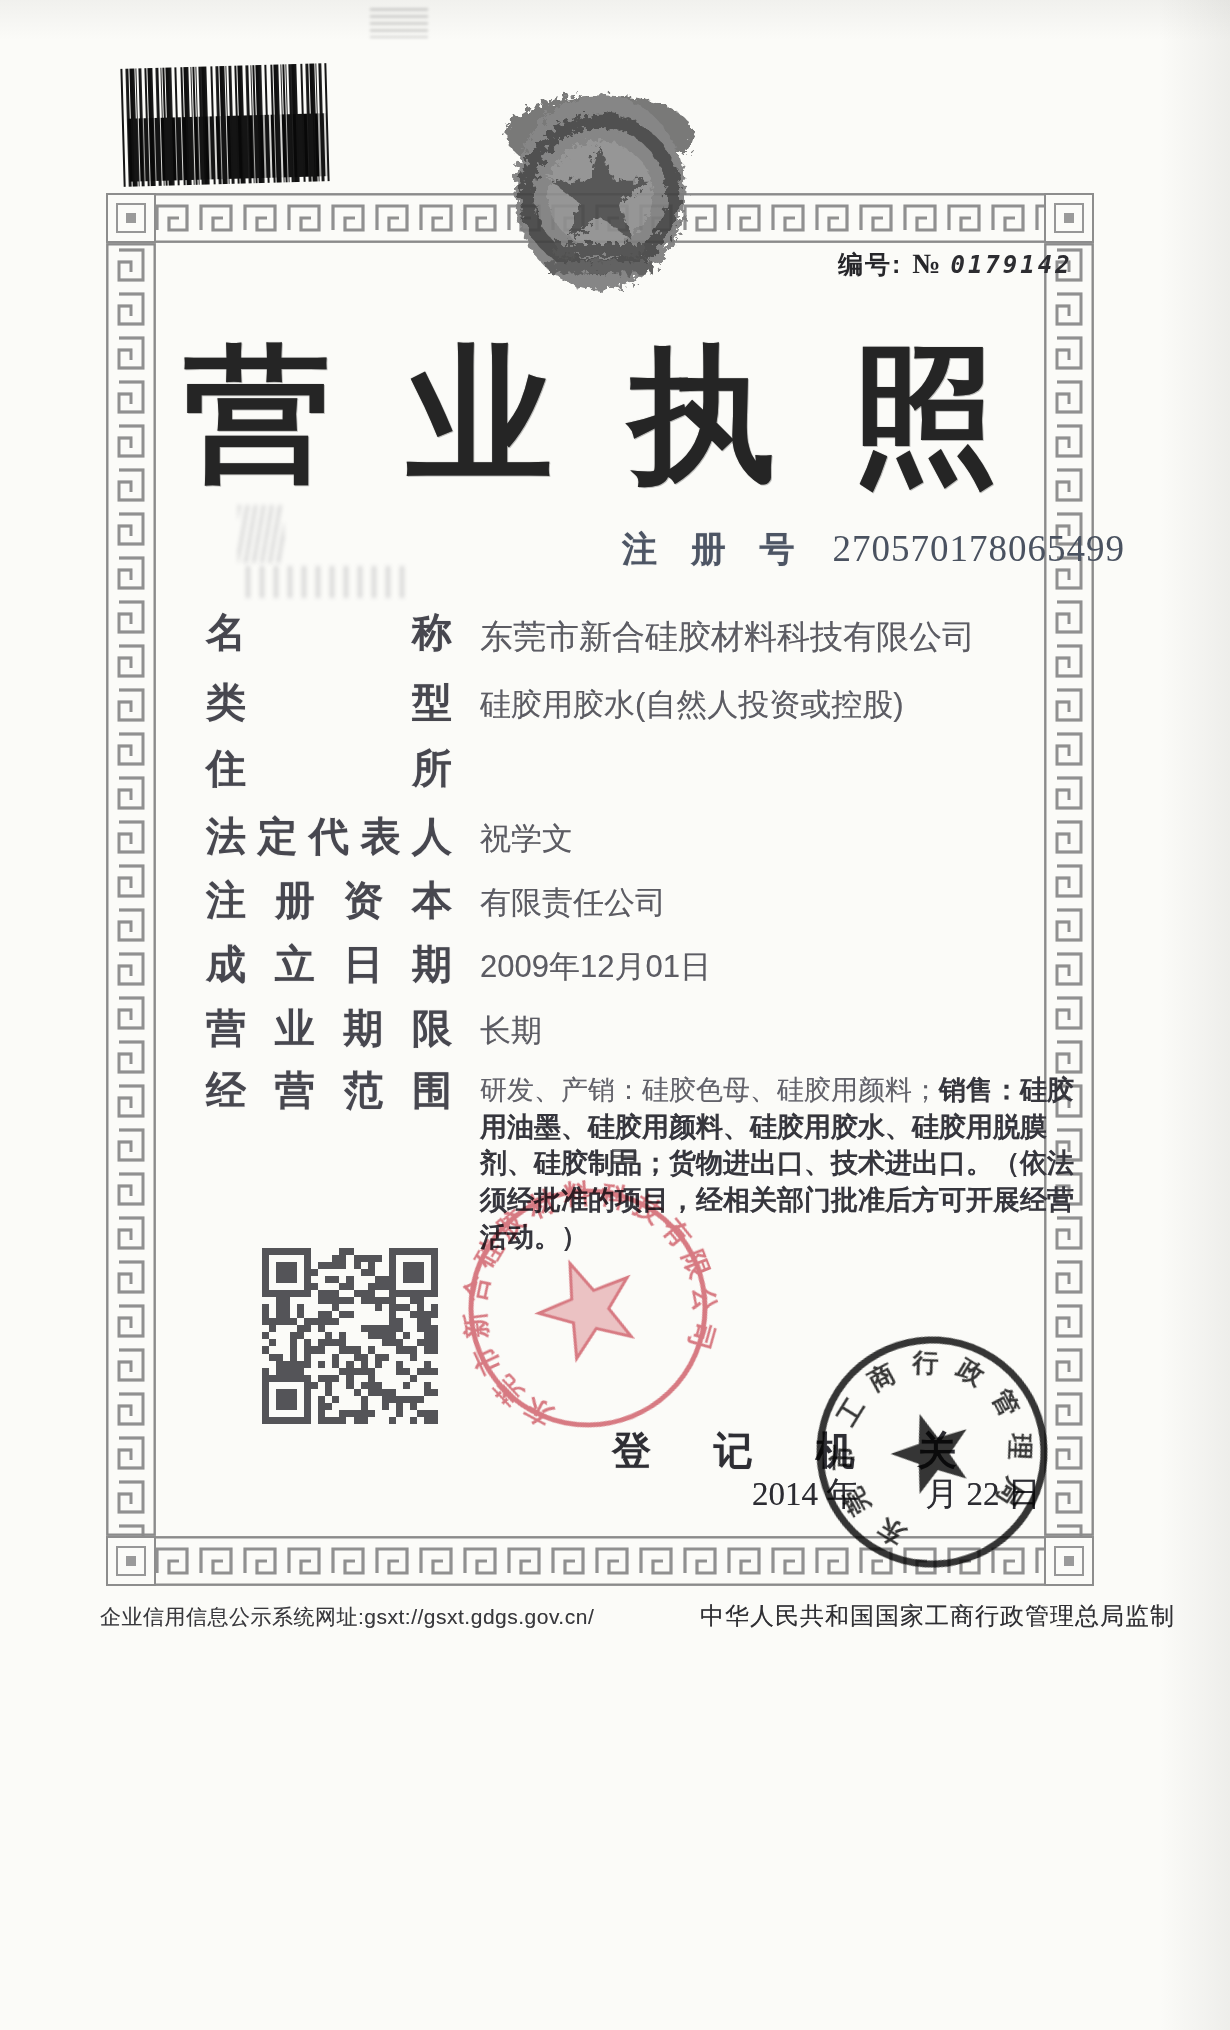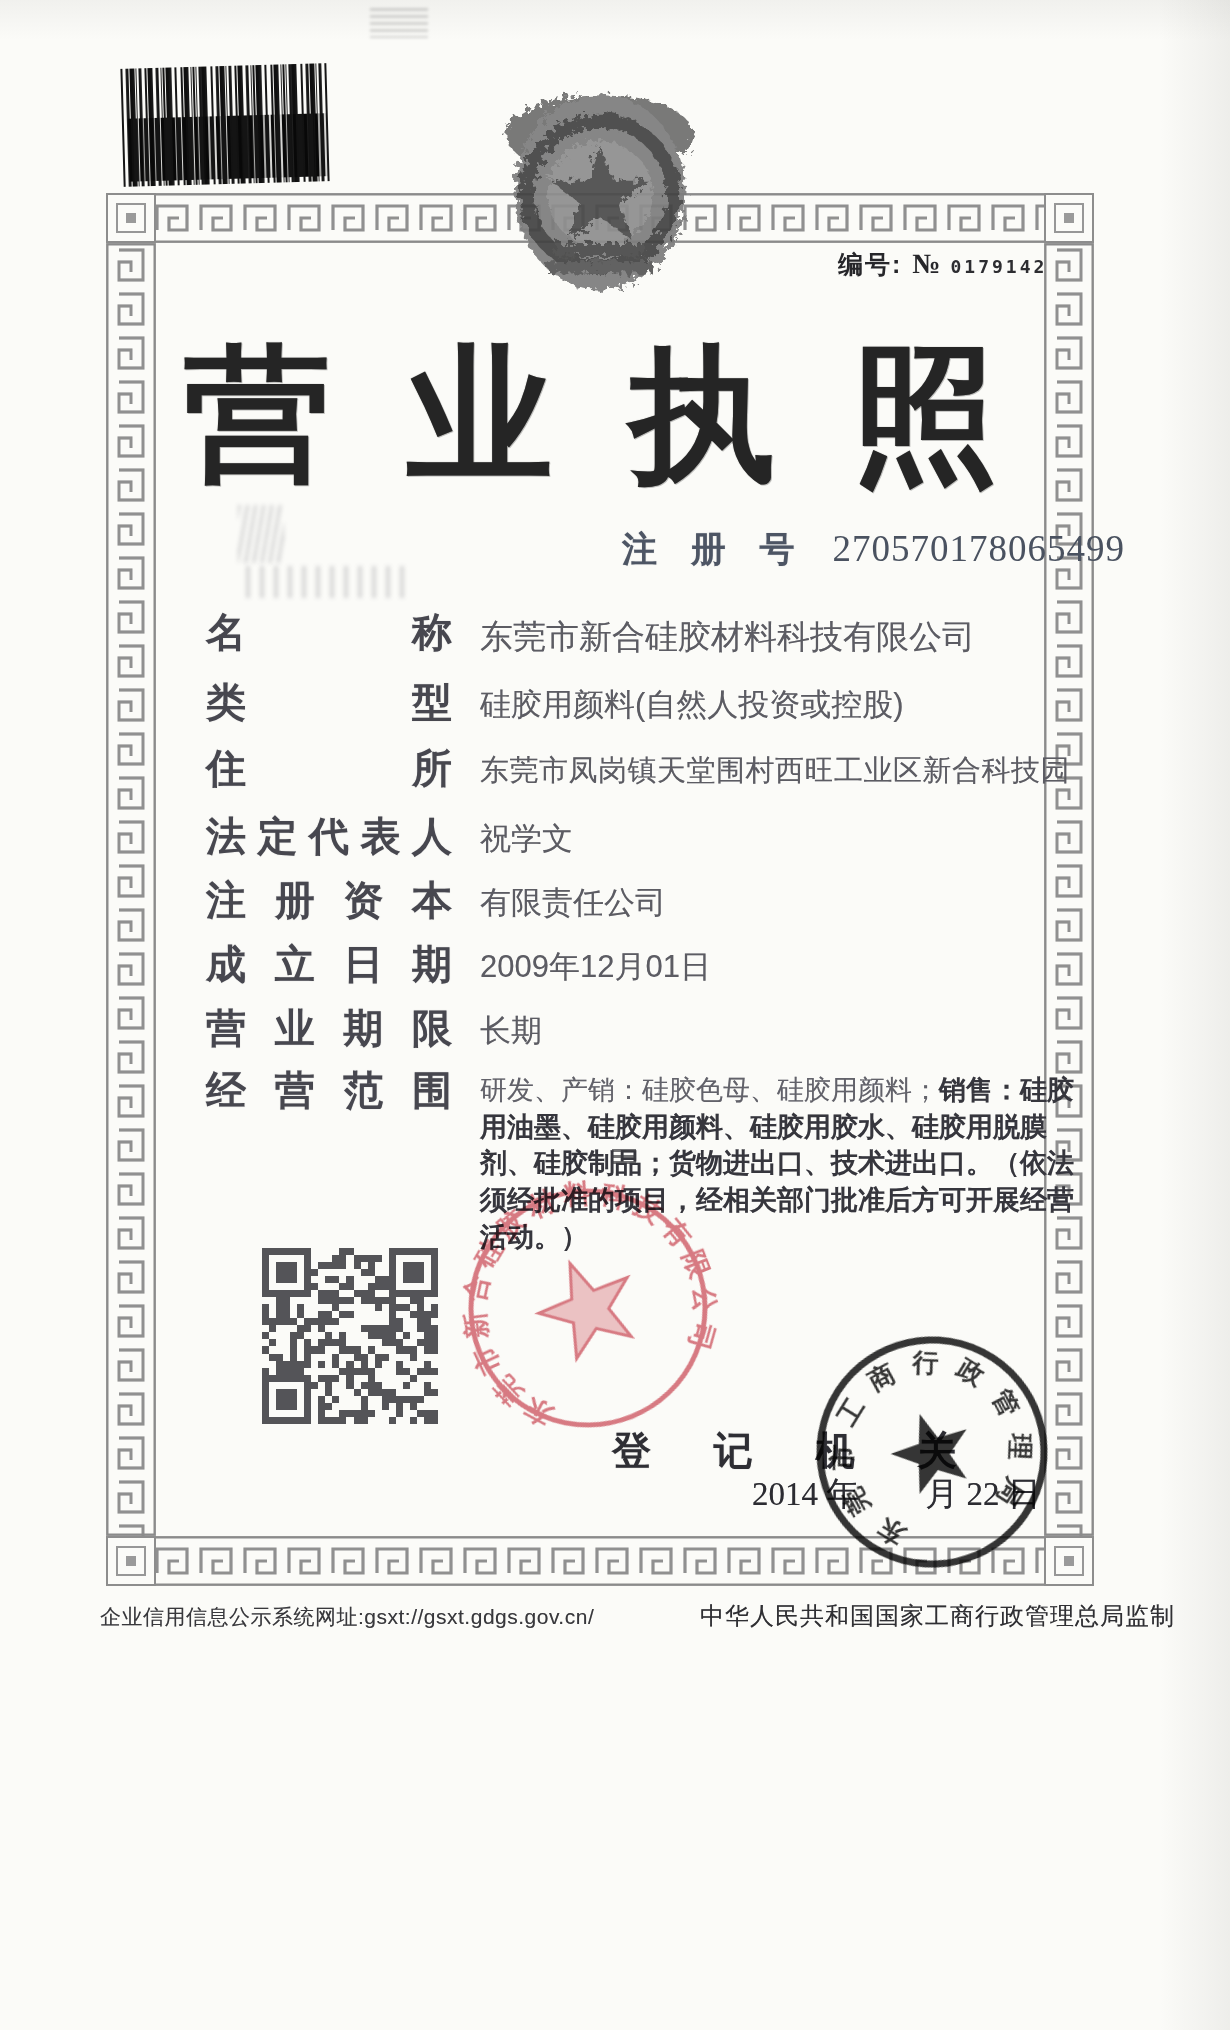--- a/index.html
+++ b/index.html
@@ -39,21 +39,21 @@
   
   .band{position:absolute;}
   .corner{position:absolute;width:50px;height:50px;background:#fbfbf8;border:2.5px solid #8d8d8d;box-sizing:border-box;}
   .corner::after{content:"";position:absolute;left:8px;top:8px;right:8px;bottom:8px;border:2.5px solid #979797;}
   .corner::before{content:"";position:absolute;left:18px;top:18px;right:18px;bottom:18px;background:#9a9a9a;}
 
   
   .serial{position:absolute;left:838px;top:248px;display:flex;align-items:baseline;gap:10px;color:#26262a;}
   .serial .lbl{font-size:25px;font-weight:700;letter-spacing:2px;}
   .serial .nosym{font-size:28px;font-weight:800;font-family:"Liberation Serif","DejaVu Serif",serif;}
-  .serial .num{font-size:18px;font-weight:600;letter-spacing:3px;font-family:"DejaVu Sans Mono","Liberation Mono",monospace;color:#2d2d31;}
+  .serial .num{font-size:24px;font-weight:600;letter-spacing:3px;font-family:"DejaVu Sans Mono","Liberation Mono",monospace;color:#2d2d31;font-style:italic;}
 
   .title{position:absolute;left:106px;top:338px;width:988px;text-align:center;
     font-size:146px;line-height:1.05;font-weight:900;color:#252525;letter-spacing:18px;white-space:pre;
     text-shadow:0 0 1px rgba(30,30,30,.55),1px 1px 0 rgba(40,40,40,.25);}
 
   .regno{position:absolute;left:622px;top:526px;display:flex;align-items:baseline;gap:26px;color:#4d5564;}
   .regno .lbl{font-size:35px;font-weight:600;letter-spacing:12px;text-shadow:0 0 1px rgba(77,85,100,.4);}
   .regno .num{font-size:37px;font-family:"Liberation Serif","DejaVu Serif",serif;letter-spacing:1px;color:#4a5260;}
 
   
@@ -177,28 +177,27 @@
         <span>名</span>
         <span>称</span>
       </div>
     <div class="f-value">东莞市新合硅胶材料科技有限公司</div>
   </div>
   <div class="row" style="top:680px">
     <div class="f-label" style="display: flex; justify-content: space-between;">
         <span>类</span>
         <span>型</span>
       </div>
-    <div class="f-value">硅胶用颜料(自然人投资或控股)</div>
+    <div class="f-value">硅胶用胶水(自然人投资或控股)</div>
   </div>
   <div class="row row-addr" style="top:746px">
     <div class="f-label" style="display: flex; justify-content: space-between;">
         <span>住</span>
         <span>所</span>
       </div>
-    <div class="f-value">东莞市凤岗镇天堂围村西旺工业区新合科技园</div>
   </div>
   <div class="row" style="top:814px">
     <div class="f-label" style="display: flex; justify-content: space-between;">
         <span>法</span>
         <span>定</span>
         <span>代</span>
         <span>表</span>
         <span>人</span>
       </div>
     <div class="f-value">祝学文</div>

